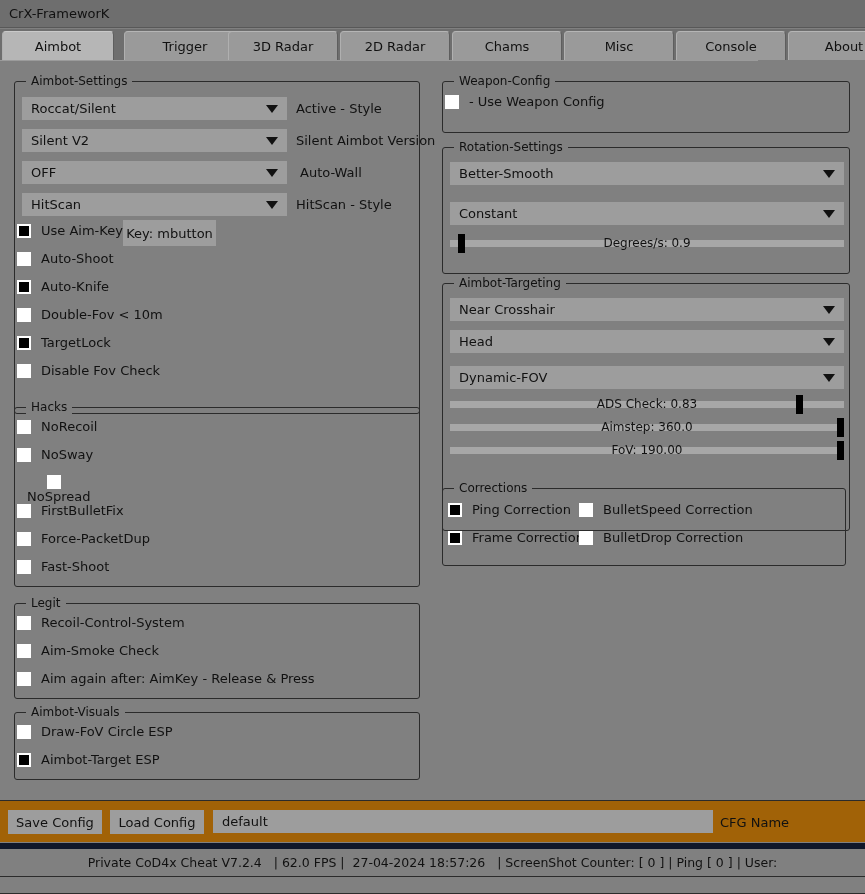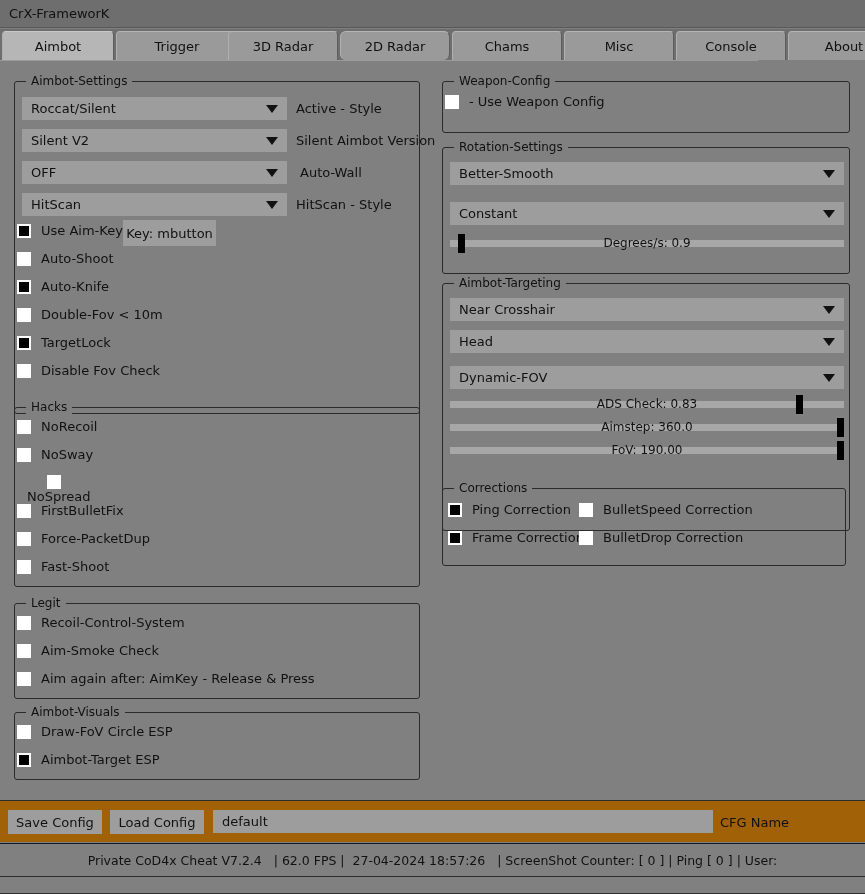--- a/index.html
+++ b/index.html
@@ -170,21 +170,21 @@
   #cfgnamelabel {
     position: absolute; left: 720px; top: 14px;
     font-size: 13px; color: #111;
   }
 
   
   #statusbar {
     position: absolute; left: 0; top: 843px;
     width: 865px; height: 34px;
     background: #808080;
-    border-top: 1px solid #0f172a;
+    border-top: 6px solid #0f172a;
     border-bottom: 1px solid #2b2b2b;
     display: flex; align-items: center; justify-content: center;
   }
   #statusbar .stext { font-size: 12.5px; color: #111; white-space: pre; }
 
   #footerstrip {
     position: absolute; left: 0; top: 878px;
     width: 865px; height: 16px;
     background: #808080;
     border-bottom: 1px solid #2b2b2b;
@@ -196,27 +196,27 @@
 <div id="app">
 
   <div id="titlebar">
     <span class="title">CrX-FrameworK</span>
   </div>
 
   <div id="tabstrip">
       <div class="tab active" style="left: 2px; width: 112px;">
         <span>Aimbot</span>
       </div>
-      <div class="tab" style="left: 116px; width: 122px;">
+      <div class="tab" style="left: 124px; width: 122px;">
         <span>Trigger</span>
       </div>
       <div class="tab" style="left: 228px; width: 110px;">
         <span>3D Radar</span>
       </div>
-      <div class="tab" style="left: 340px; width: 110px; border-radius: 6px;">
+      <div class="tab" style="left: 340px; width: 110px;">
         <span>2D Radar</span>
       </div>
       <div class="tab" style="left: 452px; width: 110px;">
         <span>Chams</span>
       </div>
       <div class="tab" style="left: 564px; width: 110px;">
         <span>Misc</span>
       </div>
       <div class="tab" style="left: 676px; width: 110px;">
         <span>Console</span>

